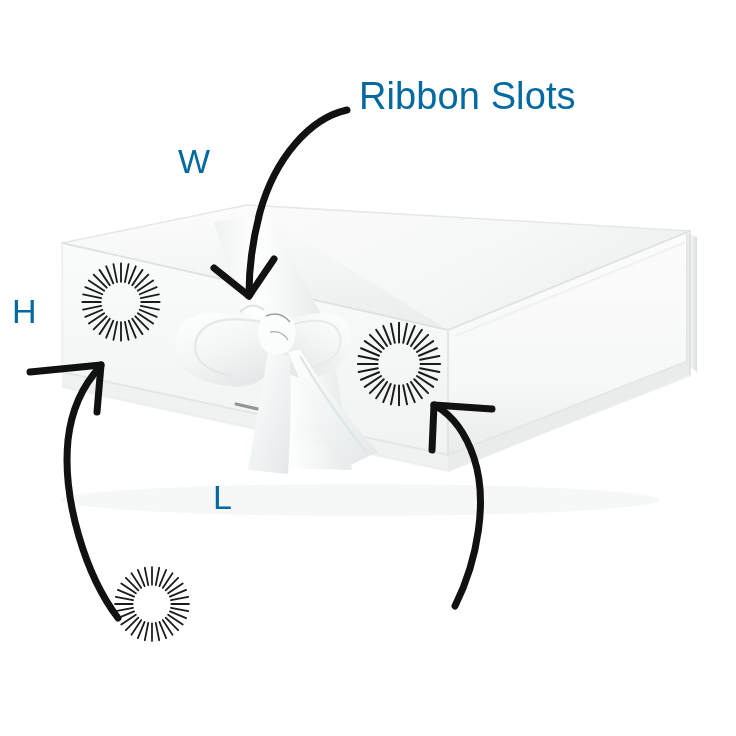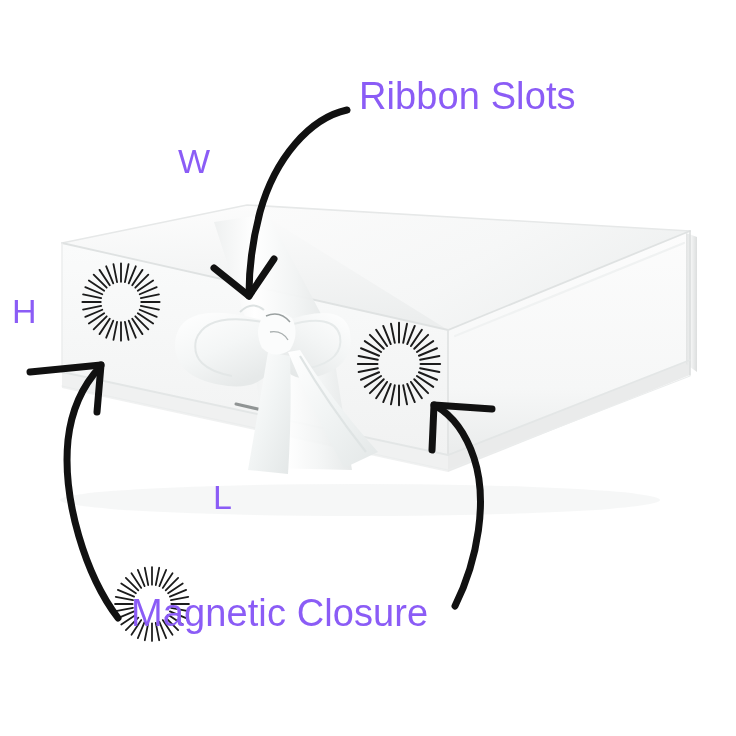--- a/index.html
+++ b/index.html
@@ -19,21 +19,21 @@
     left:0; top:0;
     width:736px;
     height:736px;
     display:block;
   }
   #stage svg.layer.art{ z-index:1; }
   #stage svg.layer.ink{ z-index:3; }
   .labels{ position:absolute; left:0; top:0; width:736px; height:736px; z-index:4; }
   .lbl{
     position:absolute;
-    color:#8b5cf6;
+    color:#0369a1;
     white-space:nowrap;
     line-height:1;
     font-weight:400;
   }
   .lbl.dim{
     font-size:34px;
     letter-spacing:0.2px;
   }
   .lbl.callout{
     font-size:38px;
@@ -212,16 +212,15 @@
 
   <div class="labels">
     <div class="lbl dim" id="lbl-W">W</div>
 
     <div class="lbl dim" id="lbl-H">H</div>
 
     <div class="lbl dim" id="lbl-L">L</div>
 
     <div class="lbl callout" id="lbl-ribbon">Ribbon Slots</div>
 
-    <div class="lbl callout" id="lbl-magnetic">Magnetic Closure</div>
   </div>
 
 </div>
 
 </body></html>

